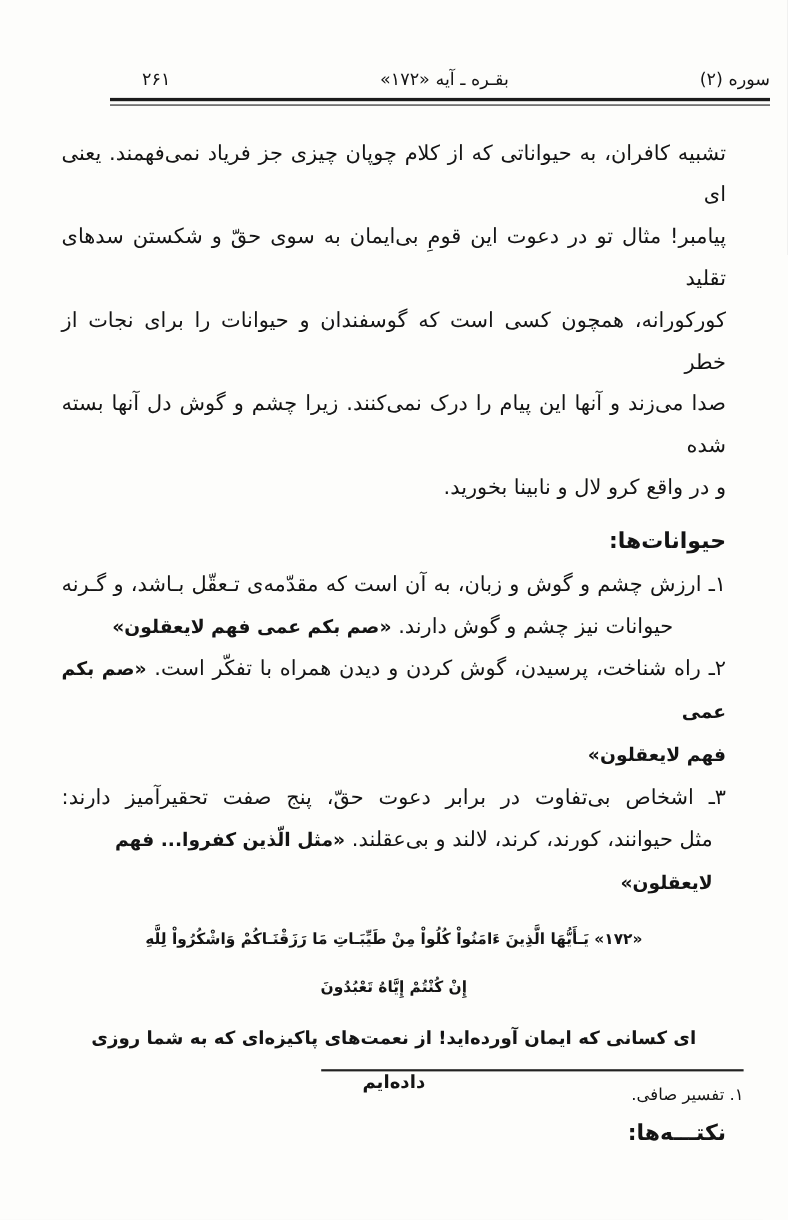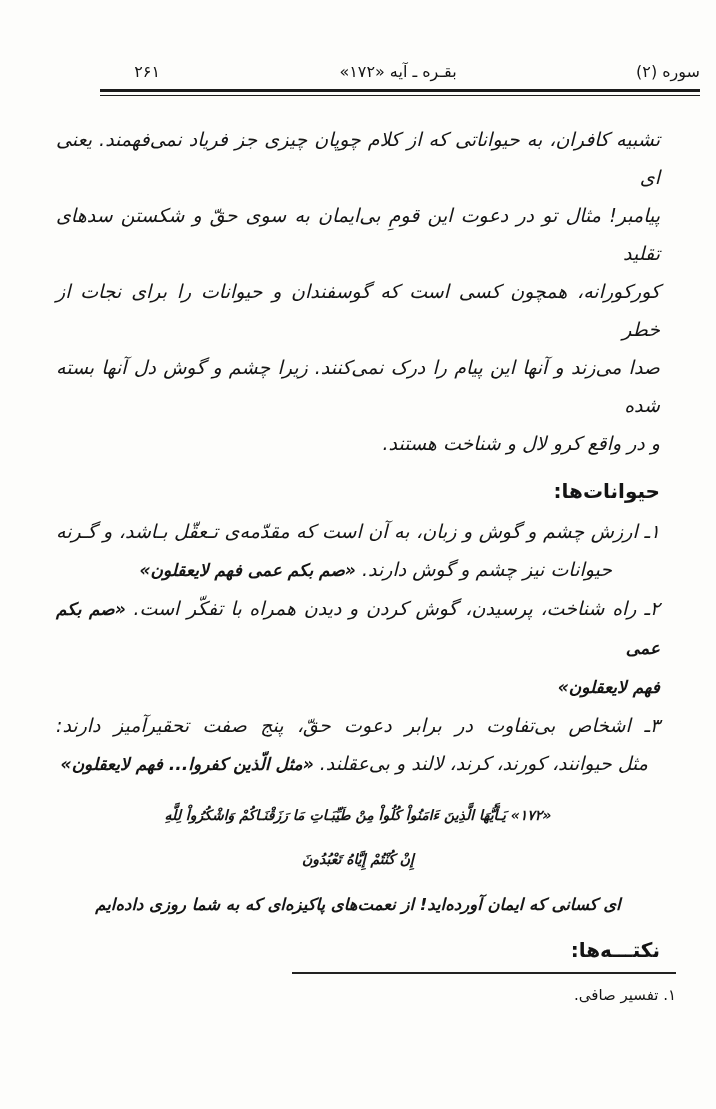--- a/index.html
+++ b/index.html
@@ -15,26 +15,26 @@
     padding:60px 56px 0 56px;
     overflow:hidden;
   }
   
   .header,.rule2{margin-right:-40px;margin-left:44px;}
   .header{
     display:flex;justify-content:space-between;align-items:flex-end;
     font-size:16px;line-height:24px;
   }
   .header .hc{flex:1;text-align:center;}
-  .header .hl{min-width:60px;text-align:right;}
+  .header .hl{min-width:60px;text-align:center;margin-left:12px;}
   .rule2{margin-top:5px;}
   .rule2 .rt{border-top:3px solid #1c1c1c;}
   .rule2 .rb{border-top:1px solid #1c1c1c;margin-top:3px;}
 
-  .line{font-size:19px;line-height:38px;white-space:normal;font-style:italic;}
+  .line{font-size:19px;line-height:38px;white-space:normal;}
   .al-j{text-align:justify;text-align-last:justify;}
   .al-r{text-align:right;}
   .al-c{text-align:center;}
   .al-ri{text-align:right;padding-right:48px;}
   .al-ris{text-align:right;padding-right:12px;}
 
   .block.para{margin-top:0;}
   .block[data-name="intro-paragraph"]{margin-top:24px;}
   .block.heading{font-weight:bold;font-size:20px;line-height:42px;margin-top:8px;}
   .block[data-name="quran-verse"]{margin-top:10px;}
@@ -63,21 +63,21 @@
     <div class="rt" data-name="header-rule-thick"></div>
     <div class="rb" data-name="header-rule-thin"></div>
   </div>
 
   <div data-name="body-blocks">
       <div class="block para" data-name="intro-paragraph">
         <div class="line al-j" data-name="intro-paragraph-line-1"><span data-name="text-segment">تشبیه کافران، به حیواناتی که از کلام چوپان چیزی جز فریاد نمی‌فهمند. یعنی ای</span></div>
         <div class="line al-j" data-name="intro-paragraph-line-2"><span data-name="text-segment">پیامبر! مثال تو در دعوت این قومِ بی‌ایمان به سوی حقّ و شکستن سدهای تقلید</span></div>
         <div class="line al-j" data-name="intro-paragraph-line-3"><span data-name="text-segment">کورکورانه، همچون کسی است که گوسفندان و حیوانات را برای نجات از خطر</span></div>
         <div class="line al-j" data-name="intro-paragraph-line-4"><span data-name="text-segment">صدا می‌زند و آنها این پیام را درک نمی‌کنند. زیرا چشم و گوش دل آنها بسته شده</span></div>
-        <div class="line al-r" data-name="intro-paragraph-line-5"><span data-name="text-segment">و در واقع کرو لال و شناخت هستند.</span></div>
+        <div class="line al-r" data-name="intro-paragraph-line-5"><span data-name="text-segment">و در واقع کرو لال و نابینا بخورید.</span></div>
       </div>
       <div class="block heading" data-name="messages-heading"><span data-name="messages-heading-label">حیوانات‌ها:</span></div>
       <div class="block para" data-name="message-item-1">
         <div class="line al-j" data-name="message-item-1-line-1"><span data-name="text-segment">۱ـ ارزش چشم و گوش و زبان، به آن است که مقدّمه‌ی تـعقّل بـاشد، و گـرنه</span></div>
         <div class="line al-ri" data-name="message-item-1-line-2"><span data-name="text-segment">حیوانات نیز چشم و گوش دارند. </span><span class="seg-q" data-name="text-segment">«صم بکم عمی فهم لایعقلون»</span></div>
       </div>
       <div class="block para" data-name="message-item-2">
         <div class="line al-j" data-name="message-item-2-line-1"><span data-name="text-segment">۲ـ راه شناخت، پرسیدن، گوش کردن و دیدن همراه با تفکّر است. </span><span class="seg-q" data-name="text-segment">«صم بکم عمی</span></div>
         <div class="line al-r" data-name="message-item-2-line-2"><span class="seg-q" data-name="text-segment">فهم لایعقلون»</span></div>
       </div>

